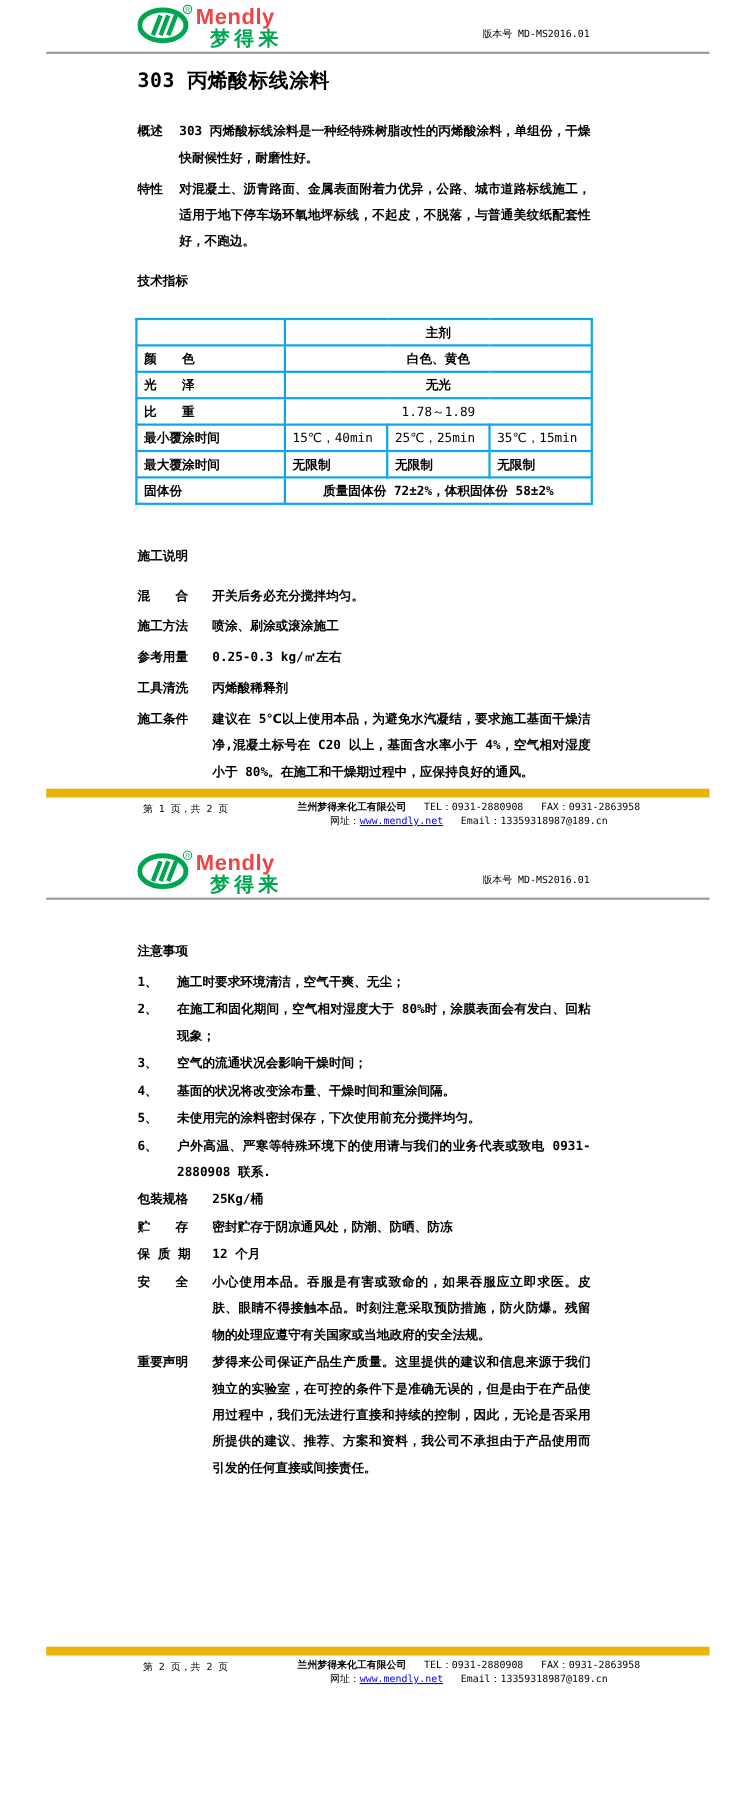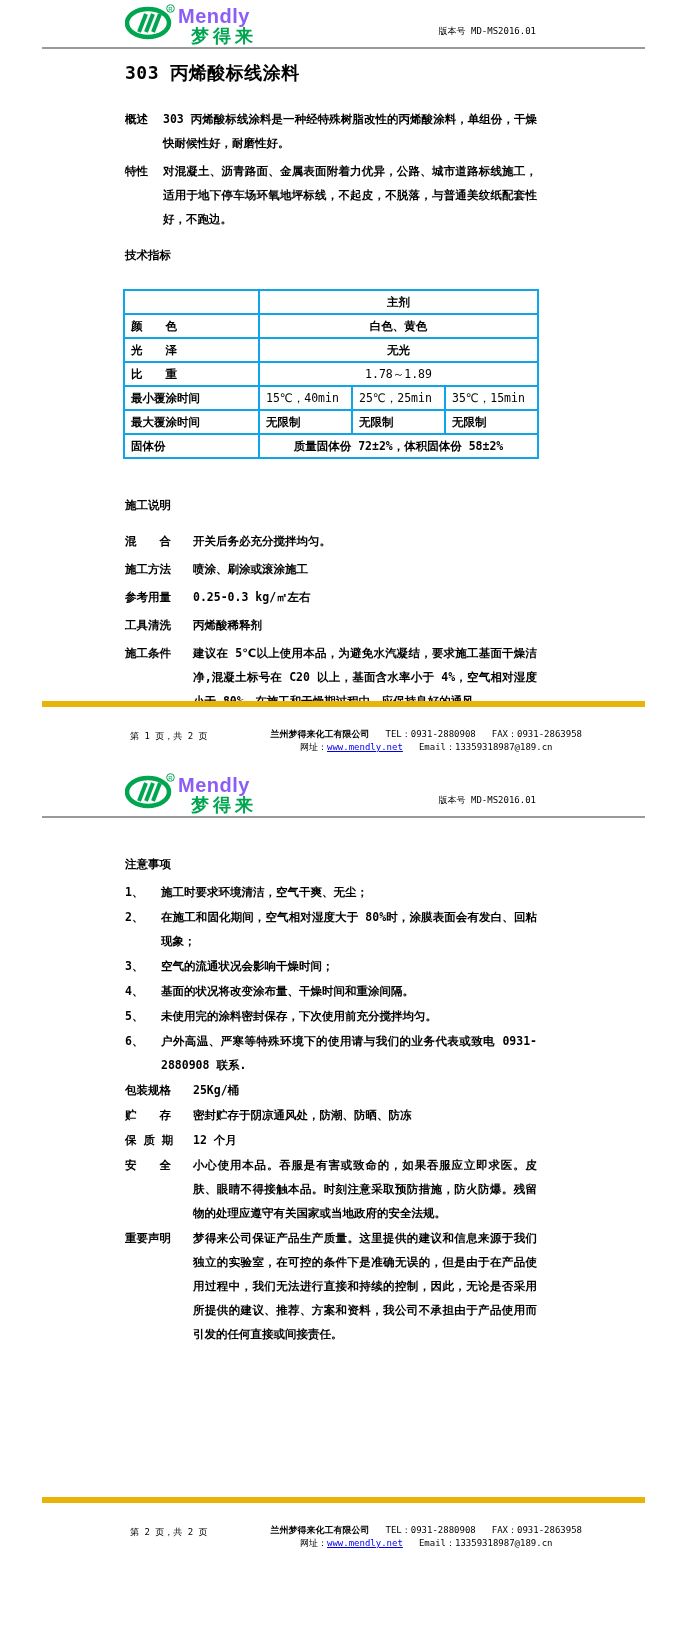--- a/index.html
+++ b/index.html
@@ -10,21 +10,21 @@
   }
   .page { position:relative; overflow:hidden; }
   #page1 { height:757px; }
   #page2 { height:881px; }
 
   
   .hdr { display:flex; justify-content:space-between; align-items:flex-end; padding:4px 42px 0 125px; }
   #page2 .hdr { padding-top:16px; }
   .logo { display:flex; align-items:flex-start; gap:3px; }
   .logo-text { line-height:1; padding-top:2px; }
-  .logo-en { font-family:"Liberation Sans","DejaVu Sans",sans-serif; font-weight:bold; font-size:20px; color:#8b5cf6; letter-spacing:.5px; }
+  .logo-en { font-family:"Liberation Sans","DejaVu Sans",sans-serif; font-weight:bold; font-size:20px; color:#ef4444; letter-spacing:.5px; }
   .logo-cn { font-family:"DejaVu Sans",sans-serif; font-weight:bold; font-size:18px; color:#00A550; letter-spacing:4px; margin-top:1px; padding-left:13px; }
   .version { font-size:9px; font-weight:400; margin:0 109px 7px 0; white-space:nowrap; }
   .rule { border-top:2px solid #9a9a9a; margin:2px 42px 0; height:0; }
 
   
   .title { margin:12px 150px 12px 125px; font-size:18px; font-weight:bold; letter-spacing:.5px; }
   .content { margin:0 150px 0 125px; font-size:11.5px; line-height:24px; font-weight:600; }
   .intro { margin-top:22px; }
   .row { display:flex; margin-bottom:4px; }
   .row .lbl  { flex:0 0 38px; font-weight:700; }
@@ -42,21 +42,21 @@
   td.center { text-align:center; }
   td.num { font-weight:400; }
 
   
   .note { display:flex; margin-bottom:1px; }
   .note .no { flex:0 0 36px; }
   .note .txt { flex:1; text-align:justify; }
   .irow { margin-bottom:1px; }
 
   
-  .footer { position:absolute; left:42px; right:42px; border-top:6px solid #eab308; padding-top:21px;
+  .footer { position:absolute; left:42px; right:42px; border-top:8px solid #eab308; padding-top:3px;
             font-size:9px; font-weight:400; display:flex; line-height:13px; }
   #page1 .footer { bottom:3px; }
   #page2 .footer { top:740px; }
   .f-page { flex:0 0 auto; margin-left:88px; padding-top:2px; }
   .f-co { flex:1; text-align:center; }
   .f-line { display:flex; justify-content:center; gap:16px; white-space:nowrap; }
   .f-company { font-weight:600; }
   .link { color:#0000EE; text-decoration:underline; cursor:pointer; }
 </style>
 </head>

